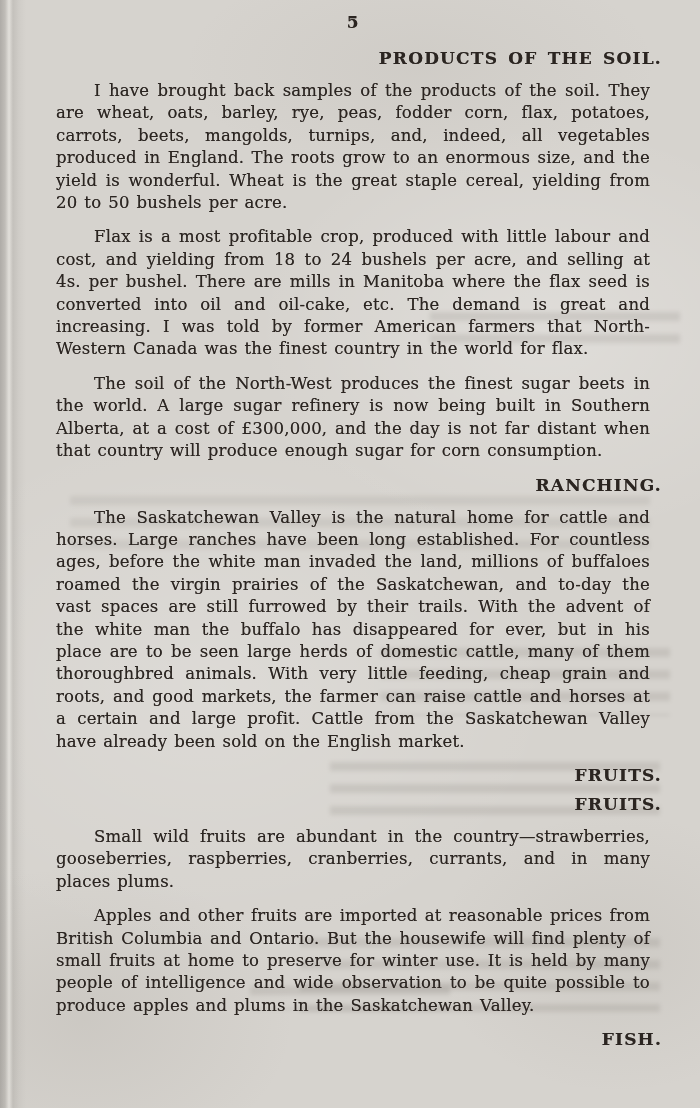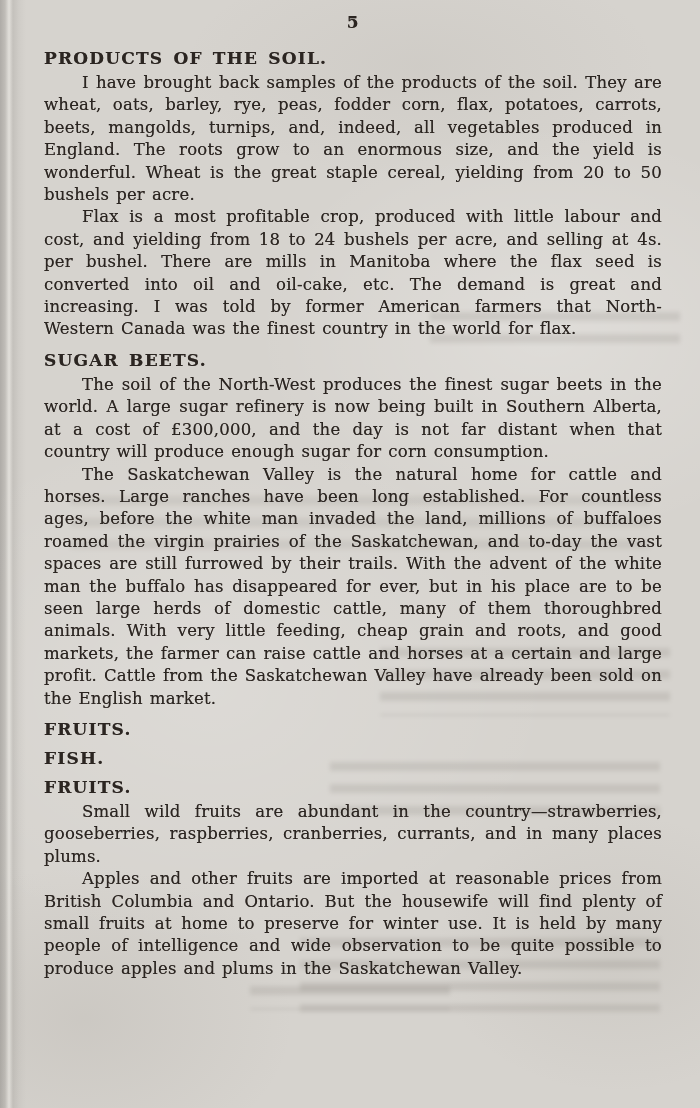--- a/index.html
+++ b/index.html
@@ -60,34 +60,34 @@
     width: 700px;
   }
   .page-number {
     text-align: center;
     font-weight: bold;
     font-size: 17px;
     margin-bottom: 16px;
     letter-spacing: 0.5px;
   }
   h2.section-heading {
-    text-align: left;
+    text-align: right;
     font-size: 17px;
     font-weight: bold;
     letter-spacing: 1.2px;
     margin: 9px 0 4px 0;
     word-spacing: 3px;
   }
   section:first-of-type h2.section-heading { margin-top: 4px; }
   p.paragraph {
     font-size: 16.5px;
     line-height: 22.4px;
     text-align: justify;
     text-indent: 38px;
-    margin: 0;
+    margin: 12px;
     word-spacing: 1.5px;
     letter-spacing: 0.2px;
   }
   
   .page-inner { text-shadow: 0 0 0.4px rgba(43,37,33,0.6); }
 </style>
 </head>
 <body style="--paper: #d6d3ce; --ink: #2b2521;">
 
 <div class="edge-left"></div>
@@ -100,31 +100,31 @@
 
 <main class="page-inner">
   <div class="page-number">5</div>
   <div id="sections">
       <section>
         <h2 class="section-heading">PRODUCTS OF THE SOIL.</h2>
         <p class="paragraph">I have brought back samples of the products of the soil. They are wheat, oats, barley, rye, peas, fodder corn, flax, potatoes, carrots, beets, mangolds, turnips, and, indeed, all vegetables produced in England. The roots grow to an enormous size, and the yield is wonderful. Wheat is the great staple cereal, yielding from 20 to 50 bushels per acre.</p>
         <p class="paragraph">Flax is a most profitable crop, produced with little labour and cost, and yielding from 18 to 24 bushels per acre, and selling at 4s. per bushel. There are mills in Manitoba where the flax seed is converted into oil and oil-cake, etc. The demand is great and increasing. I was told by former American farmers that North-Western Canada was the finest country in the world for flax.</p>
       </section>
       <section>
-        <h2 class="section-heading">SUGAR BEETS.</h2>
         <p class="paragraph">The soil of the North-West produces the finest sugar beets in the world. A large sugar refinery is now being built in Southern Alberta, at a cost of £300,000, and the day is not far distant when that country will produce enough sugar for corn consumption.</p>
       </section>
       <section>
+        <h2 class="section-heading">RANCHING.</h2>
         <p class="paragraph">The Saskatchewan Valley is the natural home for cattle and horses. Large ranches have been long established. For countless ages, before the white man invaded the land, millions of buffaloes roamed the virgin prairies of the Saskatchewan, and to-day the vast spaces are still furrowed by their trails. With the advent of the white man the buffalo has disappeared for ever, but in his place are to be seen large herds of domestic cattle, many of them thoroughbred animals. With very little feeding, cheap grain and roots, and good markets, the farmer can raise cattle and horses at a certain and large profit. Cattle from the Saskatchewan Valley have already been sold on the English market.</p>
       </section>
       <section>
         <h2 class="section-heading">FRUITS.</h2>
       </section>
       <section>
-        <h2 class="section-heading">FISH.</h2>
-      </section>
-      <section>
         <h2 class="section-heading">FRUITS.</h2>
         <p class="paragraph">Small wild fruits are abundant in the country—strawberries, gooseberries, raspberries, cranberries, currants, and in many places plums.</p>
         <p class="paragraph">Apples and other fruits are imported at reasonable prices from British Columbia and Ontario. But the housewife will find plenty of small fruits at home to preserve for winter use. It is held by many people of intelligence and wide observation to be quite possible to produce apples and plums in the Saskatchewan Valley.</p>
+      </section>
+      <section>
+        <h2 class="section-heading">FISH.</h2>
       </section>
     </div>
 </main>
 
 </body></html>

